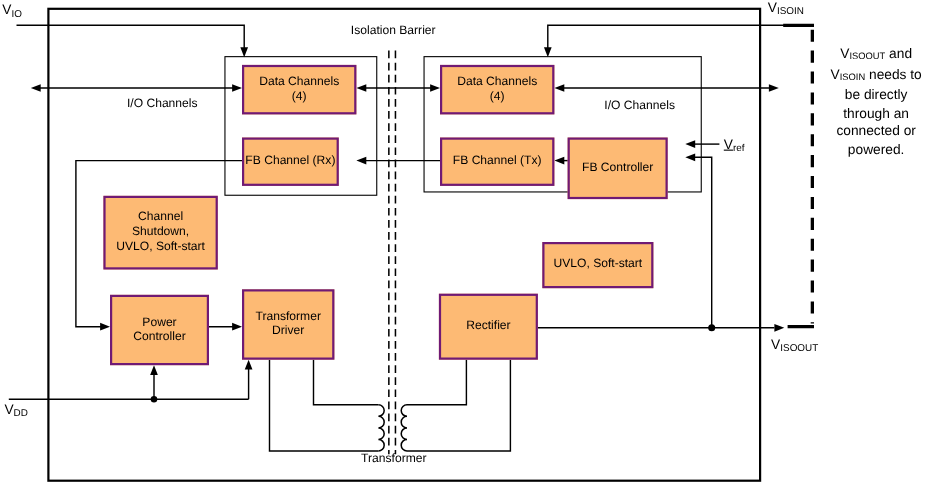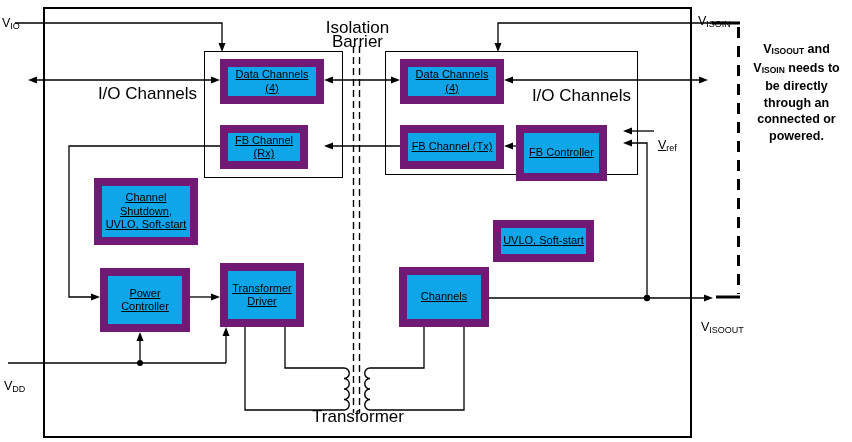--- a/index.html
+++ b/index.html
@@ -5,29 +5,29 @@
   html,body{margin:0;padding:0;background:#fff;}
   #stage{
     position:relative;width:852px;height:442px;background:#ffffff;
     font-family:"Liberation Sans",sans-serif;color:#000;overflow:hidden;
   }
   #stage *{box-sizing:border-box;}
   .wires{position:absolute;left:0;top:0;z-index:1;}
   .outer{position:absolute;left:43px;top:7px;width:649px;height:431px;
     border:2.5px solid #000;z-index:2;background:transparent;}
   .group{position:absolute;border:1.4px solid #000;z-index:2;background:transparent;}
-  .box{position:absolute;border:8px solid #701a75;background:#0ea5e9;z-index:3;
+  .box{position:absolute;border:2px solid #701a75;background:#fdba74;z-index:3;
     display:flex;align-items:center;justify-content:center;text-align:center;
-    font-size:11px;line-height:13.5px;white-space:pre-line;text-decoration:underline;}
-  .lbl{position:absolute;z-index:4;font-size:17px;line-height:14px;}
+    font-size:11px;line-height:13.5px;white-space:pre-line;}
+  .lbl{position:absolute;z-index:4;font-size:11px;line-height:14px;}
   .ctr{text-align:center;}
-  .vlab{font-size:12.5px;line-height:14px;margin-top:14px;}
+  .vlab{font-size:12.5px;line-height:14px;}
   .vsub{font-size:9px;vertical-align:-2px;}
   .note{position:absolute;left:741px;top:41px;width:111px;z-index:4;
-    text-align:center;font-size:12.5px;line-height:16.5px;font-weight:bold;}
+    text-align:center;font-size:12.5px;line-height:16.5px;}
   .nsub{font-size:8.5px;vertical-align:-1px;}
 </style>
 </head>
 <body>
 
 <div id="stage">
 
   <svg class="wires" width="852" height="442" viewBox="0 0 852 442">
 
     <g stroke="#000" stroke-width="1.3" fill="none">
@@ -104,21 +104,21 @@
   <div class="box" style="left:400px;top:125px;width:104px;height:44px;">FB Channel (Tx)</div>
   <div class="box" style="left:516px;top:125px;width:91px;height:56px;">FB Controller</div>
   <div class="box" style="left:94px;top:178px;width:104px;height:67px;">Channel
 Shutdown,
 UVLO, Soft-start</div>
   <div class="box" style="left:493px;top:220px;width:101px;height:42px;">UVLO, Soft-start</div>
   <div class="box" style="left:100px;top:268px;width:90px;height:64px;">Power
 Controller</div>
   <div class="box" style="left:220px;top:263px;width:84px;height:64px;">Transformer
 Driver</div>
-  <div class="box" style="left:399px;top:267px;width:90px;height:60px;">Channels</div>
+  <div class="box" style="left:399px;top:267px;width:90px;height:60px;">Rectifier</div>
 
   <div class="lbl ctr" style="left:300px;top:21px;width:115px;">Isolation Barrier</div>
   <div class="lbl ctr" style="left:95px;top:87px;width:105px;">I/O Channels</div>
   <div class="lbl ctr" style="left:529px;top:89px;width:105px;">I/O Channels</div>
   <div class="lbl ctr" style="left:308px;top:410px;width:100px;">Transformer</div>
 
   <div class="lbl vlab" style="left:2px;top:2px;">
     <span>V</span><span class="vsub">IO</span>
   </div>
   <div class="lbl vlab" style="left:698px;top:0px;">

